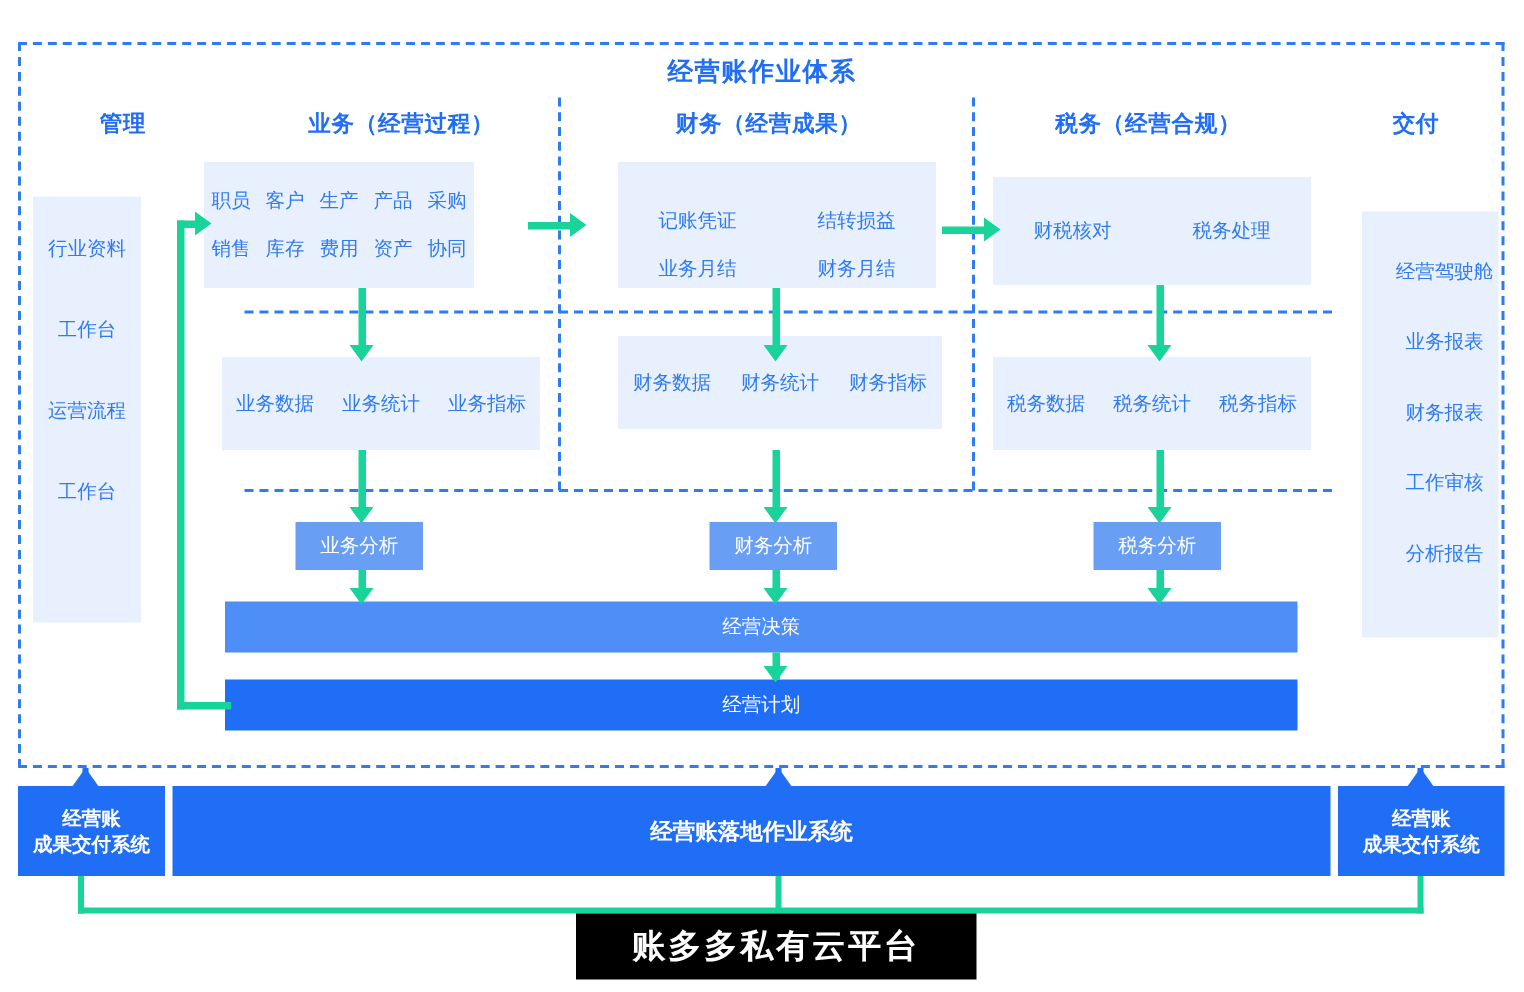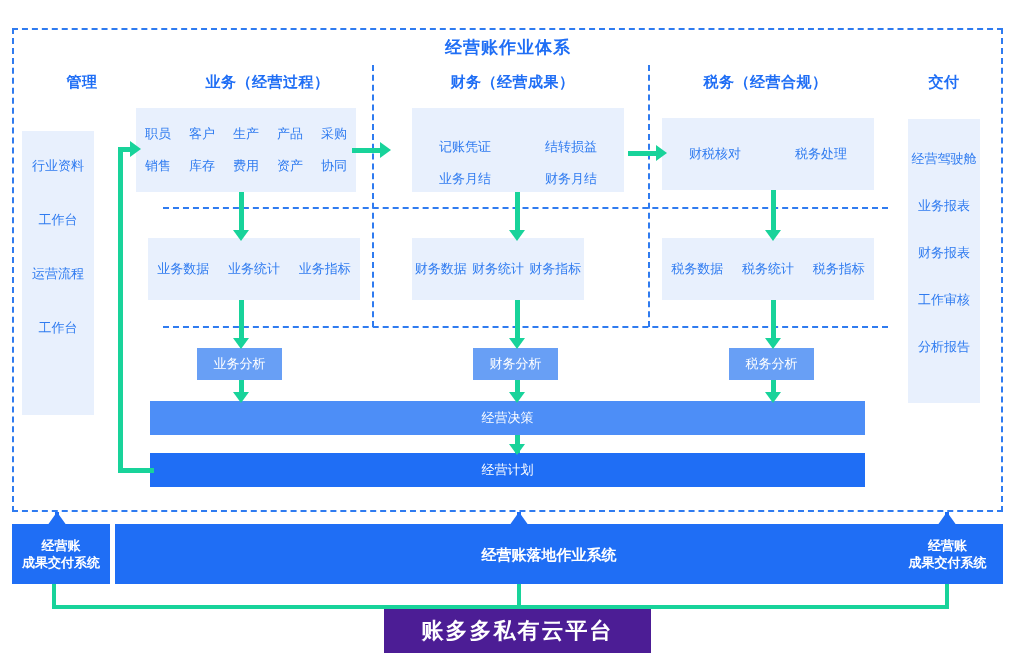--- a/index.html
+++ b/index.html
@@ -64,21 +64,21 @@
     font-size:13px;
   }
 
   
   .sysbar{
     position:absolute;background:#1f6ef5;color:#fff;font-weight:bold;
     display:flex;align-items:center;justify-content:center;text-align:center;
     font-size:13px;line-height:17px;
   }
   .cloudbar{
-    position:absolute;background:#4c1d95;color:#ffffff;font-weight:bold;
+    position:absolute;background:#000000;color:#ffffff;font-weight:bold;
     display:flex;align-items:center;justify-content:center;
     font-size:22px;letter-spacing:2px;
   }
 
   
   .gline{position:absolute;background:#18d39a;}
   .garrow-down{
     position:absolute;width:0;height:0;
     border-left:8px solid transparent;border-right:8px solid transparent;
     border-top:11px solid #18d39a;
@@ -117,29 +117,29 @@
   <div class="hsep" style="left:163px;top:207px;width:725px;"></div>
   <div class="hsep" style="left:163px;top:326px;width:725px;"></div>
 
   <div class="side-panel" style="left:22px;top:131px;width:72px;height:272px;padding-top:12px;">
     <div class="item" style="margin-top:14px;">行业资料</div>
     <div class="item" style="margin-top:36px;">工作台</div>
     <div class="item" style="margin-top:36px;">运营流程</div>
     <div class="item" style="margin-top:36px;">工作台</div>
   </div>
 
-  <div class="side-panel" style="left:908px;top:119px;width:72px;height:272px;padding-top:12px;">
+  <div class="side-panel" style="left:908px;top:141px;width:72px;height:272px;padding-top:12px;padding-left:19px;">
     <div class="item" style="margin-top:19px;">经营驾驶舱</div>
     <div class="item" style="margin-top:29px;">业务报表</div>
     <div class="item" style="margin-top:29px;">财务报表</div>
     <div class="item" style="margin-top:29px;">工作审核</div>
     <div class="item" style="margin-top:29px;">分析报告</div>
   </div>
 
-  <div class="chipbox" style="left:136px;top:108px;width:220px;height:84px;">
+  <div class="chipbox" style="left:136px;top:108px;width:180px;height:84px;">
     <div class="chiprow" style="margin-bottom:14px;">
       <span class="chip">职员</span>
       <span class="chip">客户</span>
       <span class="chip">生产</span>
       <span class="chip">产品</span>
       <span class="chip">采购</span>
     </div>
     <div class="chiprow">
       <span class="chip">销售</span>
       <span class="chip">库存</span>
@@ -168,21 +168,21 @@
   </div>
 
   <div class="chipbox" style="left:136px;top:238px;width:212px;height:62px;margin-left:12px;">
     <div class="chiprow">
       <span class="chip">业务数据</span>
       <span class="chip">业务统计</span>
       <span class="chip">业务指标</span>
     </div>
   </div>
 
-  <div class="chipbox" style="left:412px;top:238px;width:172px;height:62px;justify-content:center;">
+  <div class="chipbox" style="left:412px;top:224px;width:216px;height:62px;justify-content:center;">
     <div class="chiprow">
       <span class="chip">财务数据</span>
       <span class="chip">财务统计</span>
       <span class="chip">财务指标</span>
     </div>
   </div>
 
   <div class="chipbox" style="left:662px;top:238px;width:212px;height:62px;">
     <div class="chiprow">
       <span class="chip">税务数据</span>
@@ -237,21 +237,21 @@
   <div class="gline" style="left:118px;top:147px;width:18px;height:5px;"></div>
   <div class="garrow-right" style="left:130px;top:141px;"></div>
 
   <div class="sysbar" style="left:12px;top:524px;width:98px;height:60px;">
     <span style="display:block;">
       <span>经营账</span><br>
       <span>成果交付系统</span>
     </span>
   </div>
 
-  <div class="sysbar" style="left:115px;top:524px;width:772px;height:60px;font-size:15px;padding-left:48px;">经营账落地作业系统</div>
+  <div class="sysbar" style="left:115px;top:524px;width:772px;height:60px;font-size:15px;">经营账落地作业系统</div>
 
   <div class="sysbar" style="left:892px;top:524px;width:111px;height:60px;">
     <span style="display:block;">
       <span>经营账</span><br>
       <span>成果交付系统</span>
     </span>
   </div>
 
   <div class="bline" style="left:55px;top:512px;width:4px;height:14px;"></div>
   <div class="barrow-up" style="left:47px;top:512px;"></div>

